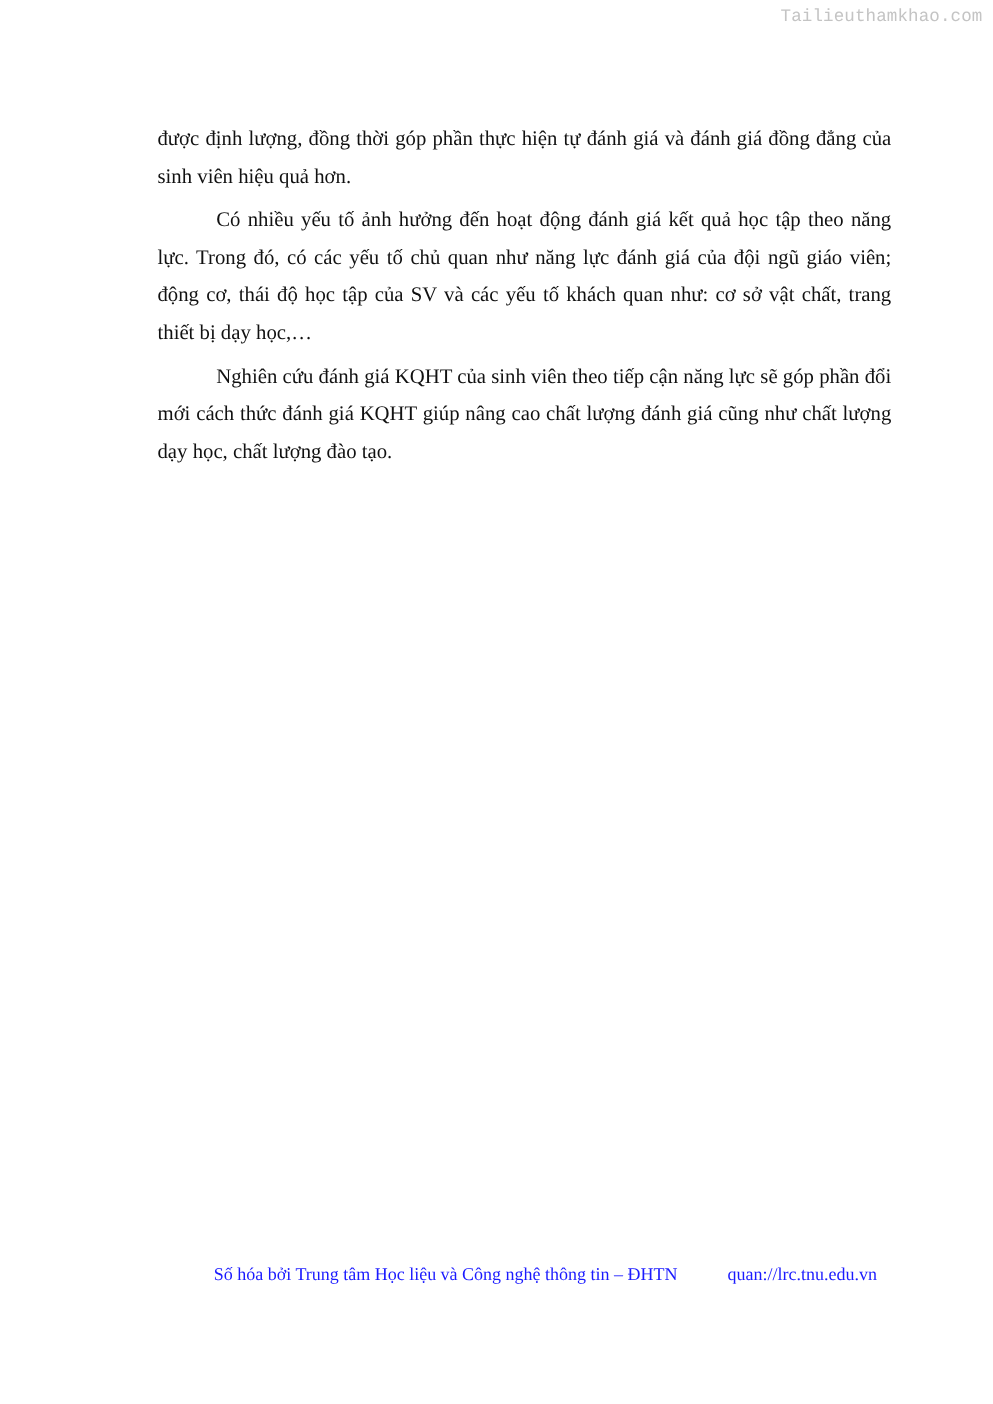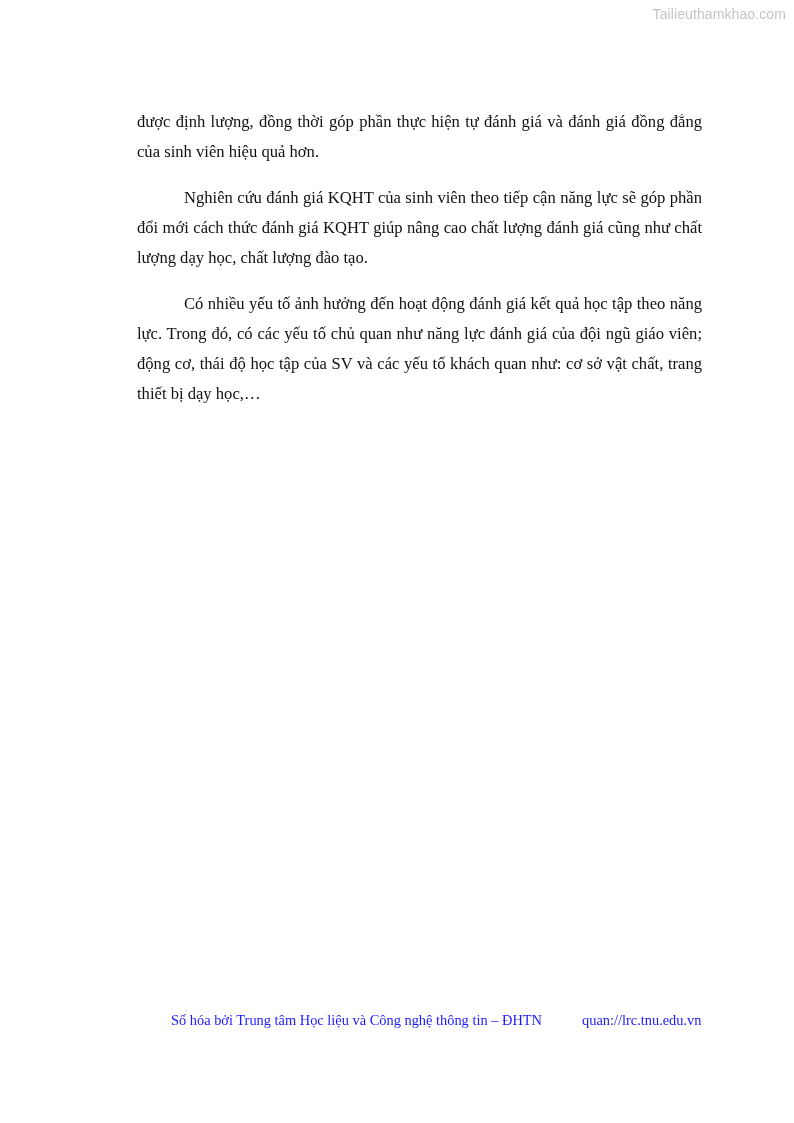--- a/index.html
+++ b/index.html
@@ -10,38 +10,38 @@
     body {
       width: 794px;
       height: 1123px;
       position: relative;
       overflow: hidden;
     }
     .watermark {
       position: absolute;
       top: 6px;
       right: 8px;
-      font-family: Liberation Sans, sans-serif;
+      font-family: Liberation Mono, monospace;
       font-size: 14px;
       color: #c4c4c4;
       letter-spacing: 0.1px;
     }
     .content {
       position: absolute;
       left: 121px;
       top: 91px;
       width: 597px;
       font-family: "Liberation Serif", serif;
       font-size: 16.6px;
       line-height: 30px;
       color: #111111;
       text-align: justify;
     }
     .content p {
-      margin: 16px;
+      margin: 5px;
     }
     .content p.indent {
       text-indent: 47px;
     }
     .footer {
       position: absolute;
       top: 1012px;
       left: 160px;
       width: 540px;
       font-family: "Liberation Serif", serif;
@@ -61,20 +61,20 @@
       top: 0;
     }
   </style>
 </head>
 <body>
 
 <div class="watermark">Tailieuthamkhao.com</div>
 
 <div class="content">
   <p>được định lượng, đồng thời góp phần thực hiện tự đánh giá và đánh giá đồng đẳng của sinh viên hiệu quả hơn.</p>
+  <p class="indent">Có nhiều yếu tố ảnh hưởng đến hoạt động đánh giá kết quả học tập theo năng lực. Trong đó, có các yếu tố chủ quan như năng lực đánh giá của đội ngũ giáo viên; động cơ, thái độ học tập của SV và các yếu tố khách quan như: cơ sở vật chất, trang thiết bị dạy học,…</p>
   <p class="indent">Nghiên cứu đánh giá KQHT của sinh viên theo tiếp cận năng lực sẽ góp phần đổi mới cách thức đánh giá KQHT giúp nâng cao chất lượng đánh giá cũng như chất lượng dạy học, chất lượng đào tạo.</p>
-  <p class="indent">Có nhiều yếu tố ảnh hưởng đến hoạt động đánh giá kết quả học tập theo năng lực. Trong đó, có các yếu tố chủ quan như năng lực đánh giá của đội ngũ giáo viên; động cơ, thái độ học tập của SV và các yếu tố khách quan như: cơ sở vật chất, trang thiết bị dạy học,…</p>
 </div>
 
 <div class="footer">
   <span class="left">Số hóa bởi Trung tâm Học liệu và Công nghệ thông tin – ĐHTN</span>
   <span class="right">quan://lrc.tnu.edu.vn</span>
 </div>
 
 </body></html>

